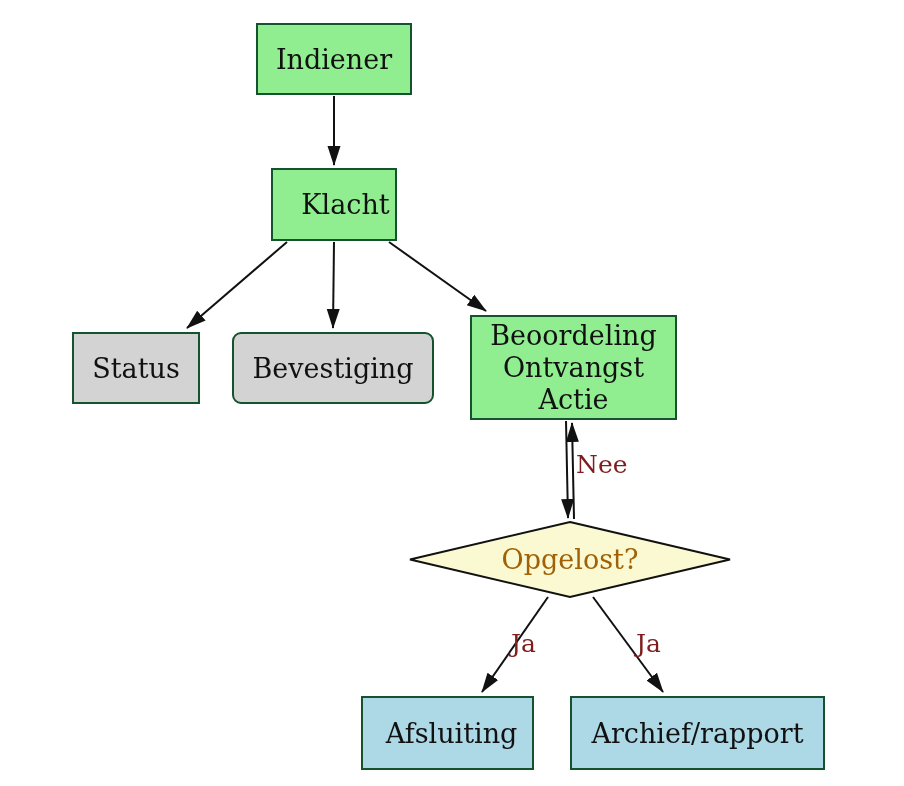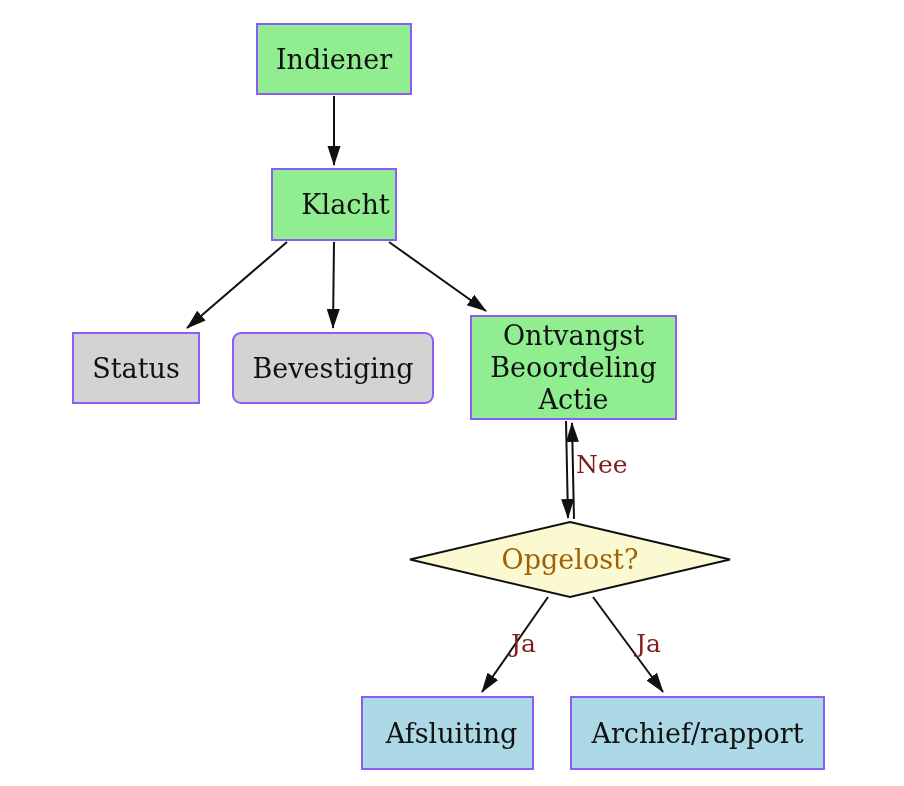--- a/index.html
+++ b/index.html
@@ -22,21 +22,21 @@
     width: 904px;
     height: 786px;
   }
   .edge-line {
     stroke-width: 2;
     fill: none;
   }
   .node {
     position: absolute;
     box-sizing: border-box;
-    border: 2px solid #8b5cf6;
+    border: 2px solid #14532d;
     display: flex;
     flex-direction: column;
     align-items: center;
     justify-content: center;
     text-align: right;
     font-size: 27px;
     color: #111111;
     line-height: 31px;
   }
   .node-label { display: block; }
@@ -104,22 +104,22 @@
 
   <div class="node" style="left: 72px; top: 332px; width: 128px; height: 72px; background-color: rgb(211, 211, 211);">
     <span class="node-label">Status</span>
   </div>
 
   <div class="node" style="left: 232px; top: 332px; width: 202px; height: 72px; background-color: rgb(211, 211, 211); border-radius: 9px;">
     <span class="node-label">Bevestiging</span>
   </div>
 
   <div class="node" style="left: 470px; top: 315px; width: 207px; height: 105px; line-height: 32px; background-color: rgb(144, 238, 144);">
+    <span class="node-label">Beoordeling</span>
     <span class="node-label">Ontvangst</span>
-    <span class="node-label">Beoordeling</span>
     <span class="node-label">Actie</span>
   </div>
 
   <div class="diamond-label">Opgelost?</div>
 
   <div class="node" style="left: 361px; top: 696px; width: 173px; height: 74px; background-color: rgb(173, 216, 230); padding-left: 8px;">
     <span class="node-label">Afsluiting</span>
   </div>
 
   <div class="node" style="left: 570px; top: 696px; width: 255px; height: 74px; background-color: rgb(173, 216, 230);">

